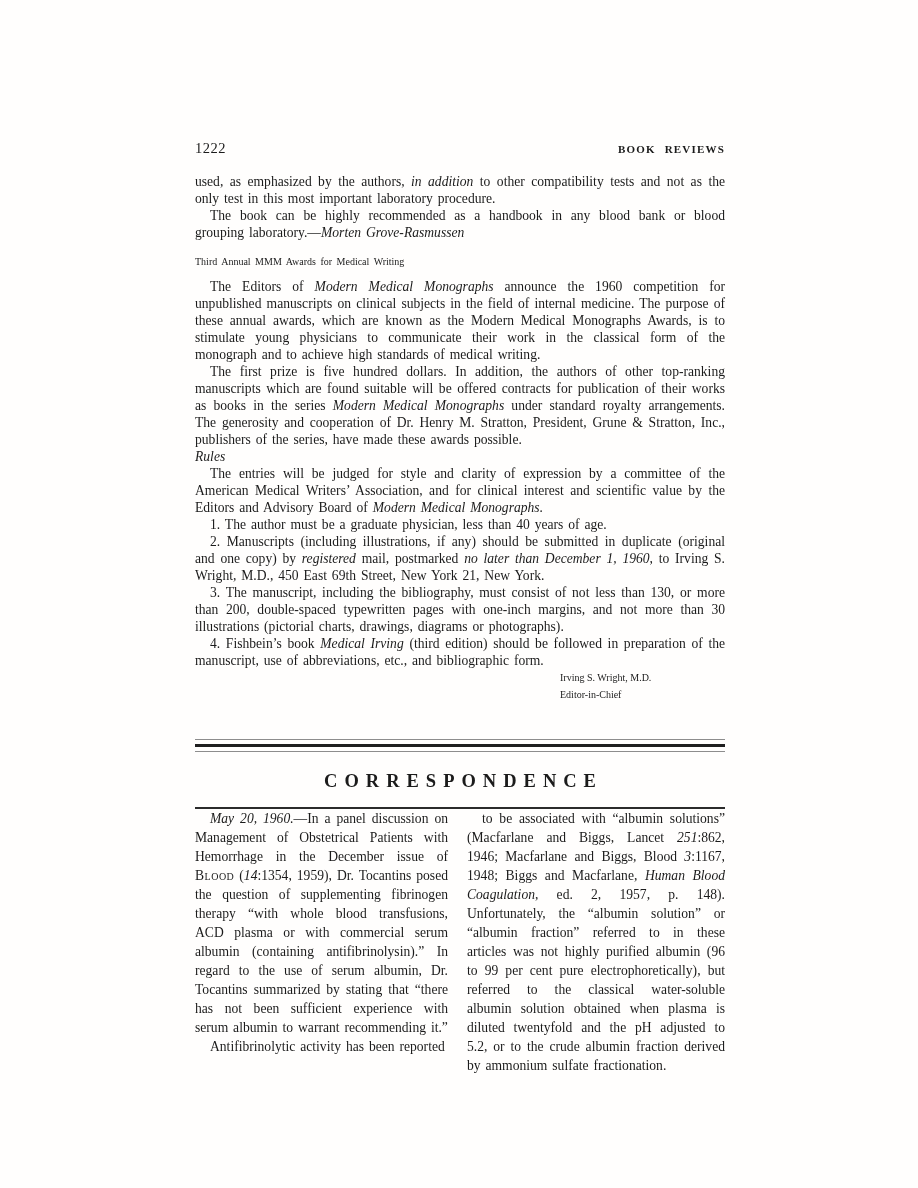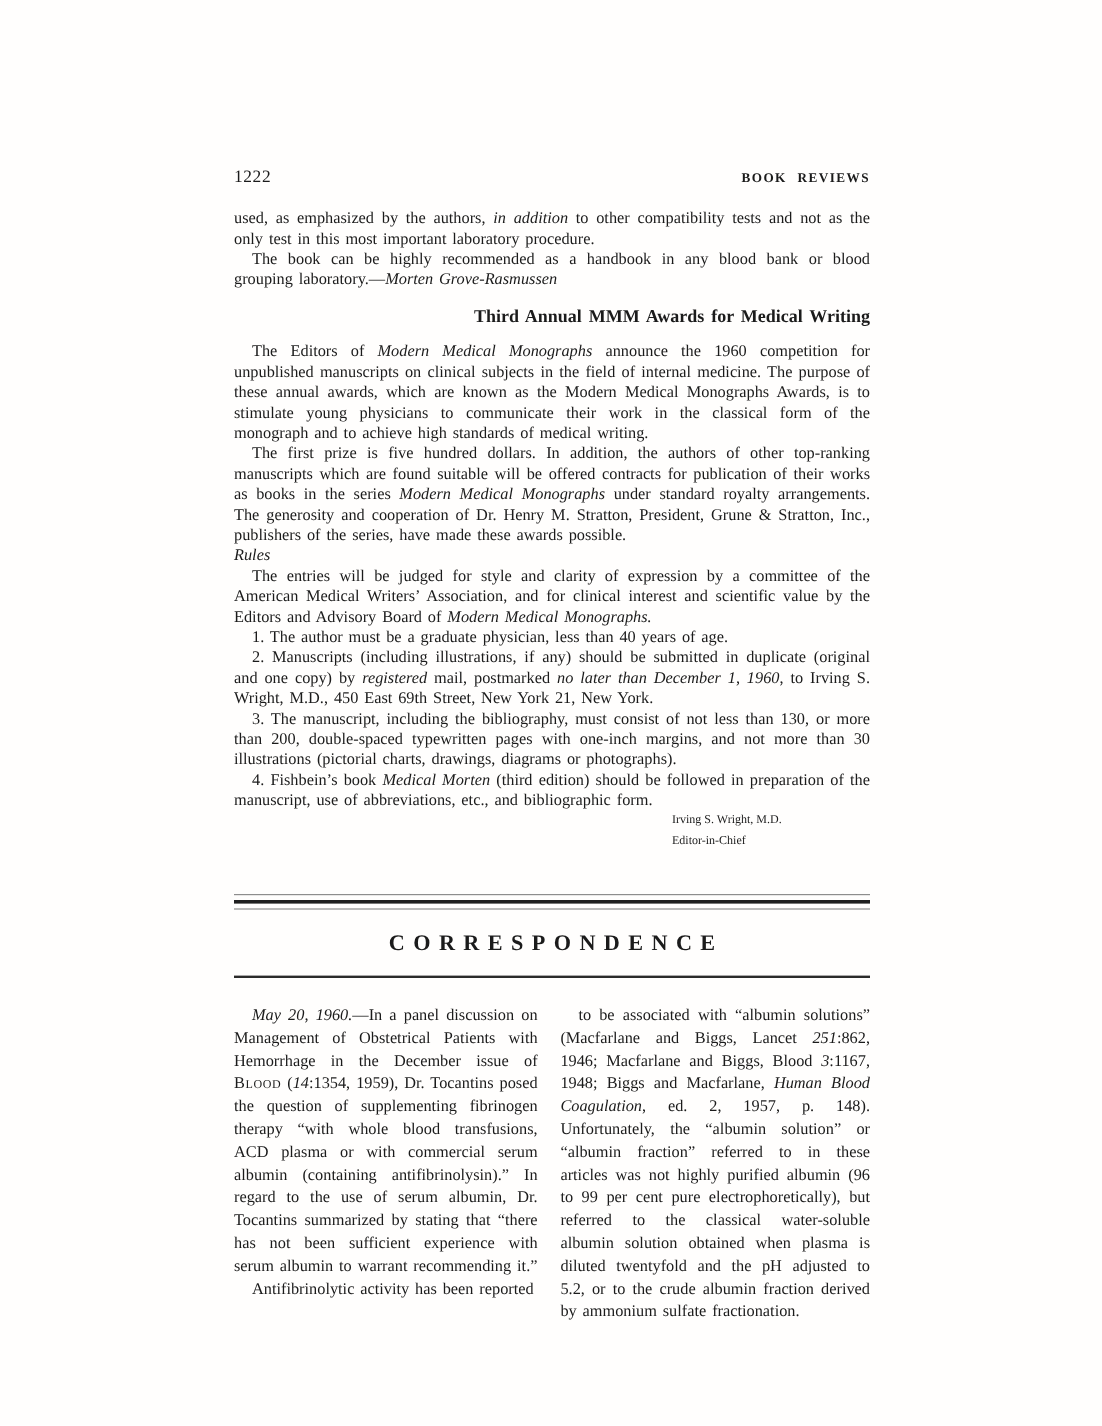--- a/index.html
+++ b/index.html
@@ -37,23 +37,23 @@
     font-size: 13.6px;
     line-height: 17px;
     text-align: justify;
     text-indent: 15px;
     word-spacing: 1.5px;
   }
   .no-indent { text-indent: 0; }
   .book-reviews { margin-top: 16px; }
   .awards-heading {
     margin: 15px 0 11px 0;
-    font-size: 15px;
-    font-weight: bold;
-    text-align: right;
+    font-size: 10px;
+    font-weight: normal;
+    text-align: left;
     word-spacing: 2px;
   }
   .signature {
     margin-left: 365px;
     font-size: 10px;
     line-height: 17px;
   }
   
   .correspondence { margin-top: 36px; }
   .rl { height: 1px; background: #8d8d8d; }
@@ -61,21 +61,21 @@
   .corr-heading {
     margin: 19px 0 15px 0;
     text-align: center;
     font-size: 18.5px;
     font-weight: bold;
     letter-spacing: 7px;
     text-indent: 7px; 
   }
   .single-rule { height: 2px; background: #2b2b2b; }
   
-  .columns { display: flex; margin-top: 21px; }
+  .columns { display: flex; }
   .col-left { width: 253px; margin-right: 19px; flex: none; }
   .col-right { flex: 1; }
   .col-p {
     margin: 0;
     font-size: 13.6px;
     line-height: 19px;
     text-align: justify;
     text-indent: 15px;
     word-spacing: 1.5px;
   }
@@ -101,21 +101,21 @@
 
   <section class="awards">
     <h2 class="awards-heading">Third Annual MMM Awards for Medical Writing</h2>
     <p class="body-p"><span>The Editors of </span><span class="run-i">Modern Medical Monographs</span><span> announce the 1960 competition for unpublished manuscripts on clinical subjects in the field of internal medicine. The purpose of these annual awards, which are known as the Modern Medical Monographs Awards, is to stimulate young physicians to communicate their work in the classical form of the monograph and to achieve high standards of medical writing.</span></p>
     <p class="body-p"><span>The first prize is five hundred dollars. In addition, the authors of other top-ranking manuscripts which are found suitable will be offered contracts for publication of their works as books in the series </span><span class="run-i">Modern Medical Monographs</span><span> under standard royalty arrangements. The generosity and cooperation of Dr. Henry M. Stratton, President, Grune &amp; Stratton, Inc., publishers of the series, have made these awards possible.</span></p>
     <p class="body-p no-indent"><span class="run-i">Rules</span></p>
     <p class="body-p"><span>The entries will be judged for style and clarity of expression by a committee of the American Medical Writers’ Association, and for clinical interest and scientific value by the Editors and Advisory Board of </span><span class="run-i">Modern Medical Monographs.</span></p>
     <p class="body-p"><span>1. The author must be a graduate physician, less than 40 years of age.</span></p>
     <p class="body-p"><span>2. Manuscripts (including illustrations, if any) should be submitted in duplicate (original and one copy) by </span><span class="run-i">registered</span><span> mail, postmarked </span><span class="run-i">no later than December 1, 1960</span><span>, to Irving S. Wright, M.D., 450 East 69th Street, New York 21, New York.</span></p>
     <p class="body-p"><span>3. The manuscript, including the bibliography, must consist of not less than 130, or more than 200, double-spaced typewritten pages with one-inch margins, and not more than 30 illustrations (pictorial charts, drawings, diagrams or photographs).</span></p>
-    <p class="body-p"><span>4. Fishbein’s book </span><span class="run-i">Medical Morten</span><span> (third edition) should be followed in preparation of the manuscript, use of abbreviations, etc., and bibliographic form.</span></p>
+    <p class="body-p"><span>4. Fishbein’s book </span><span class="run-i">Medical Irving</span><span> (third edition) should be followed in preparation of the manuscript, use of abbreviations, etc., and bibliographic form.</span></p>
     <div class="signature">
       <div>Irving S. Wright, M.D.</div>
       <div>Editor-in-Chief</div>
     </div>
   </section>
 
   <section class="correspondence">
     <div>
       <div class="rl"></div>
       <div class="rl thick"></div>

